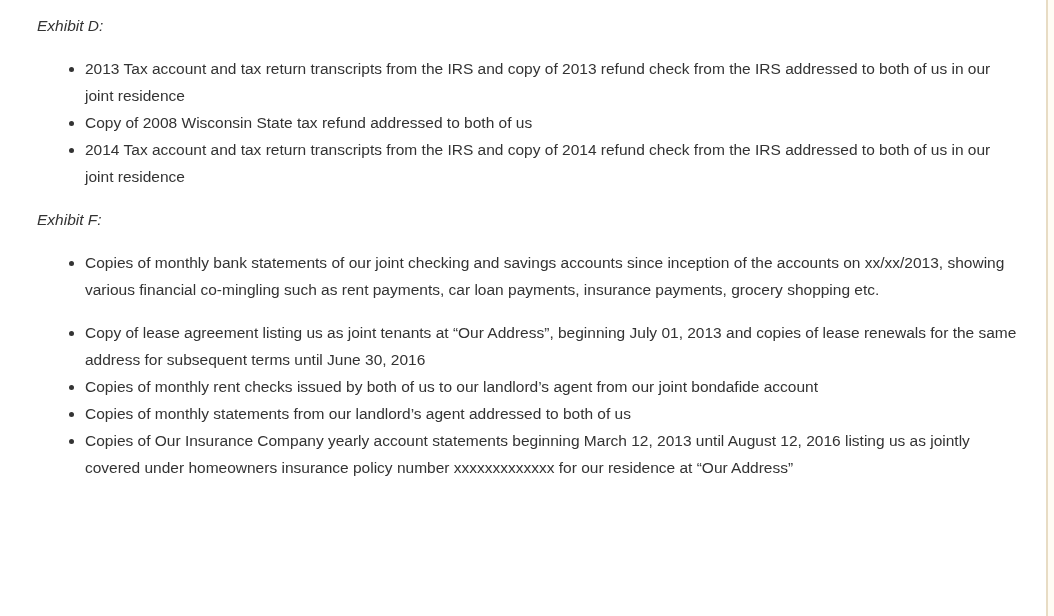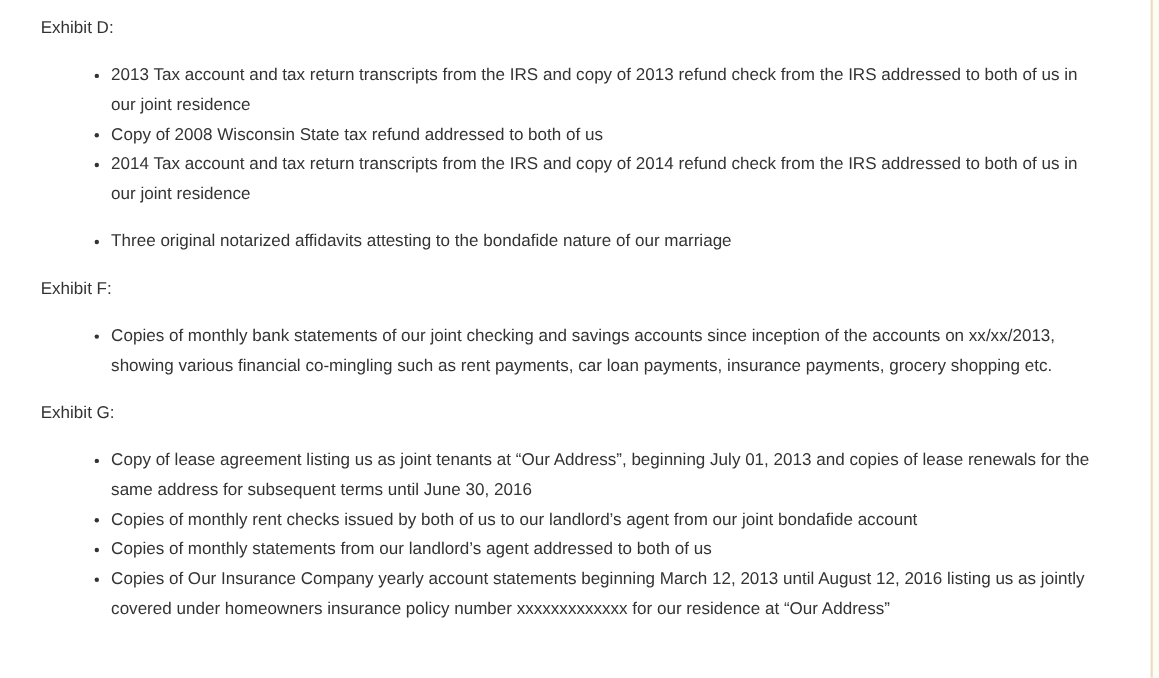--- a/index.html
+++ b/index.html
@@ -20,26 +20,27 @@
     left: 0;
     box-sizing: border-box;
     width: 1046px;
     padding: 12px 24px 0 37px;
     color: #333333;
     font-size: 15.5px;
     line-height: 27px;
   }
   p.exhibit-heading {
     margin: 16px 0;
+    font-style: italic;
   }
   section:first-child p.exhibit-heading {
     margin-top: 0;
   }
   ul.exhibit-list {
-    margin: 16px 16px;
+    margin: 16px 0;
     padding-left: 48px;
     list-style: disc outside;
   }
   ul.exhibit-list li {
     max-width: 940px;
   }
   .right-rule {
     position: absolute;
     top: 0;
     right: 6px;
@@ -64,34 +65,30 @@
   <section>
     <p class="exhibit-heading">Exhibit D:</p>
     <ul class="exhibit-list">
       <li>2013 Tax account and tax return transcripts from the IRS and copy of 2013 refund check from the IRS addressed to both of us in our joint residence</li>
       <li>Copy of 2008 Wisconsin State tax refund addressed to both of us</li>
       <li>2014 Tax account and tax return transcripts from the IRS and copy of 2014 refund check from the IRS addressed to both of us in our joint residence</li>
     </ul>
   </section>
 
   <section>
-    <ul class="exhibit-list">
-      <li>Three original notarized affidavits attesting to the bondafide nature of our marriage</li>
-    </ul>
   </section>
 
   <section>
     <p class="exhibit-heading">Exhibit F:</p>
     <ul class="exhibit-list">
       <li>Copies of monthly bank statements of our joint checking and savings accounts since inception of the accounts on xx/xx/2013, showing various financial co-mingling such as rent payments, car loan payments, insurance payments, grocery shopping etc.</li>
     </ul>
   </section>
 
   <section>
-    <p class="exhibit-heading">Exhibit G:</p>
     <ul class="exhibit-list">
       <li>Copy of lease agreement listing us as joint tenants at “Our Address”, beginning July 01, 2013 and copies of lease renewals for the same address for subsequent terms until June 30, 2016</li>
       <li>Copies of monthly rent checks issued by both of us to our landlord’s agent from our joint bondafide account</li>
       <li>Copies of monthly statements from our landlord’s agent addressed to both of us</li>
       <li>Copies of Our Insurance Company yearly account statements beginning March 12, 2013 until August 12, 2016 listing us as jointly covered under homeowners insurance policy number xxxxxxxxxxxxx for our residence at “Our Address”</li>
     </ul>
   </section>
 
 </main>
 

